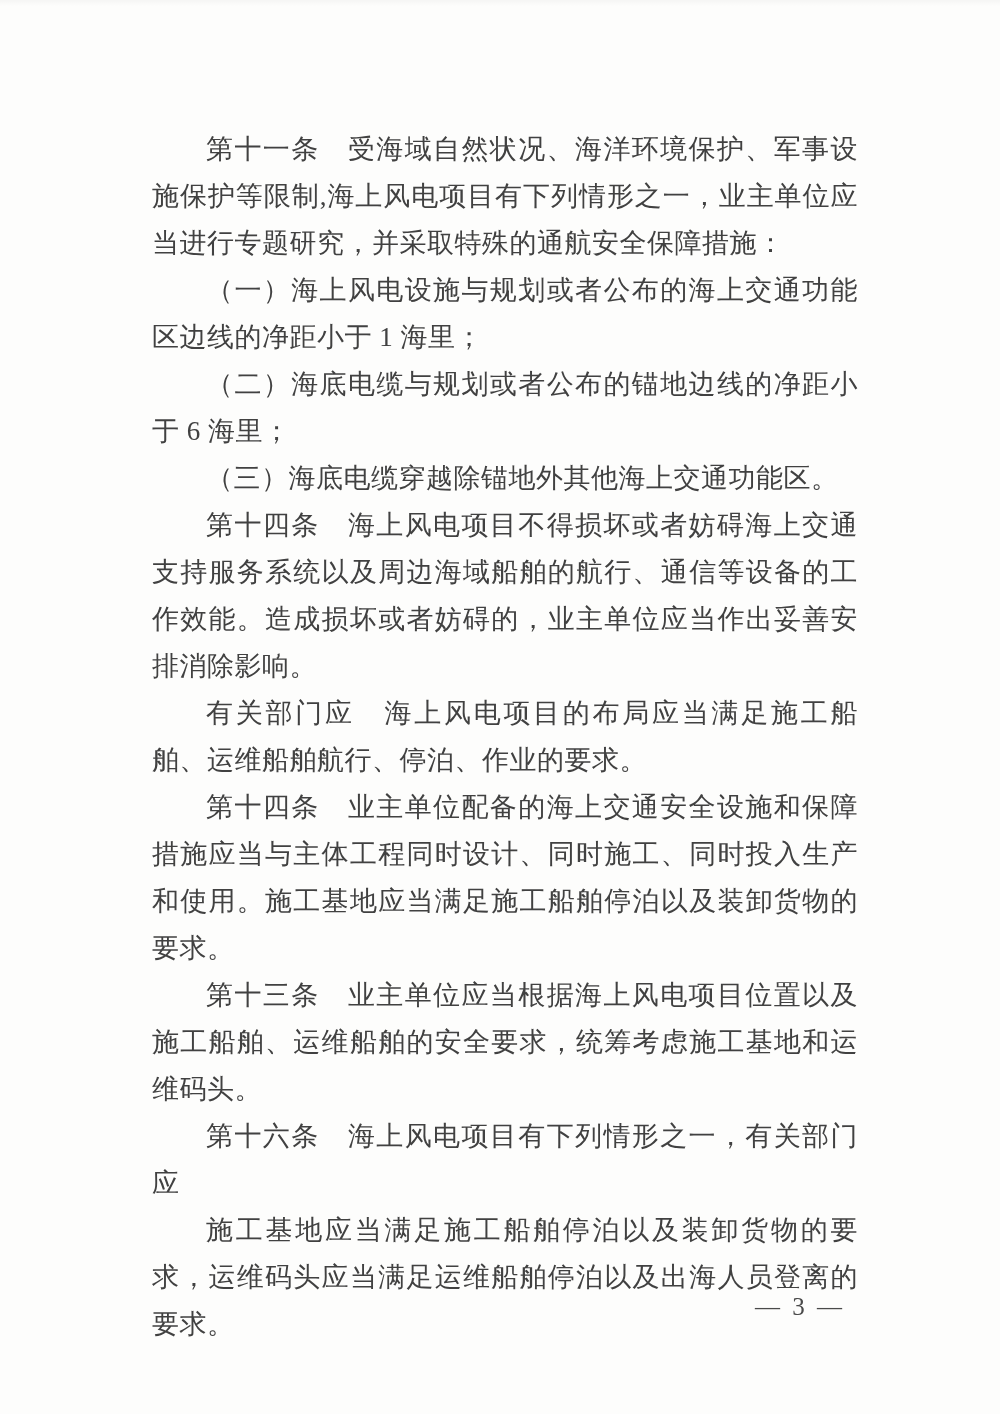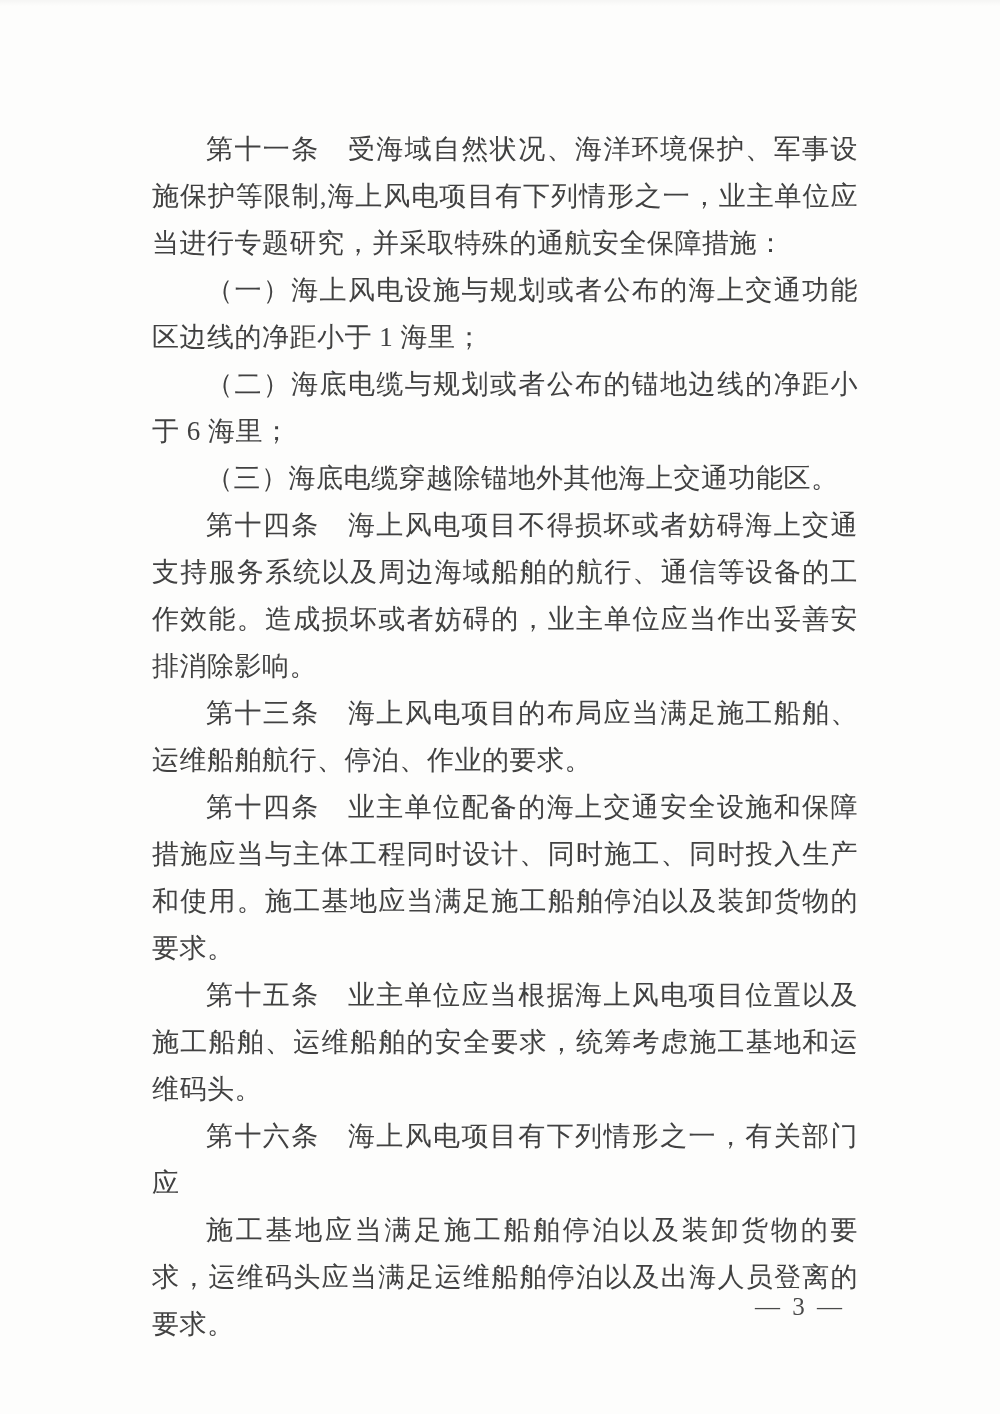--- a/index.html
+++ b/index.html
@@ -58,22 +58,22 @@
 <body>
 
 <div class="page">
 
   <main class="doc-body">
     <p>第十一条　受海域自然状况、海洋环境保护、军事设施保护等限制,海上风电项目有下列情形之一，业主单位应当进行专题研究，并采取特殊的通航安全保障措施：</p>
     <p>（一）海上风电设施与规划或者公布的海上交通功能区边线的净距小于 1 海里；</p>
     <p>（二）海底电缆与规划或者公布的锚地边线的净距小于 6 海里；</p>
     <p>（三）海底电缆穿越除锚地外其他海上交通功能区。</p>
     <p>第十四条　海上风电项目不得损坏或者妨碍海上交通支持服务系统以及周边海域船舶的航行、通信等设备的工作效能。造成损坏或者妨碍的，业主单位应当作出妥善安排消除影响。</p>
-    <p>第十三条　海上风电项目的布局应当满足施工船舶、运维船舶航行、停泊、作业的要求。</p>
+    <p>有关部门应　海上风电项目的布局应当满足施工船舶、运维船舶航行、停泊、作业的要求。</p>
     <p>第十四条　业主单位配备的海上交通安全设施和保障措施应当与主体工程同时设计、同时施工、同时投入生产和使用。施工基地应当满足施工船舶停泊以及装卸货物的要求。</p>
-    <p>第十五条　业主单位应当根据海上风电项目位置以及施工船舶、运维船舶的安全要求，统筹考虑施工基地和运维码头。</p>
+    <p>第十三条　业主单位应当根据海上风电项目位置以及施工船舶、运维船舶的安全要求，统筹考虑施工基地和运维码头。</p>
     <p>第十六条　海上风电项目有下列情形之一，有关部门应</p>
     <p>施工基地应当满足施工船舶停泊以及装卸货物的要求，运维码头应当满足运维船舶停泊以及出海人员登离的要求。</p>
   </main>
 
   <div class="page-number">— 3 —</div>
 
 </div>
 
 </body></html>

